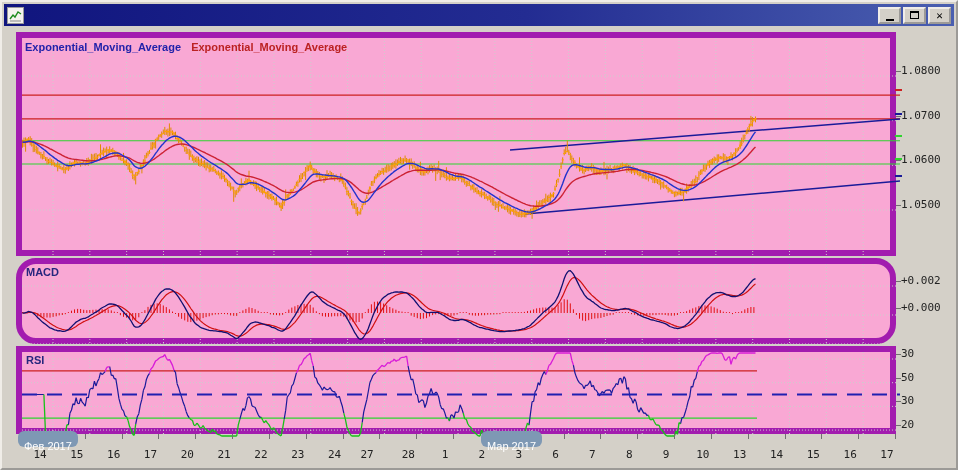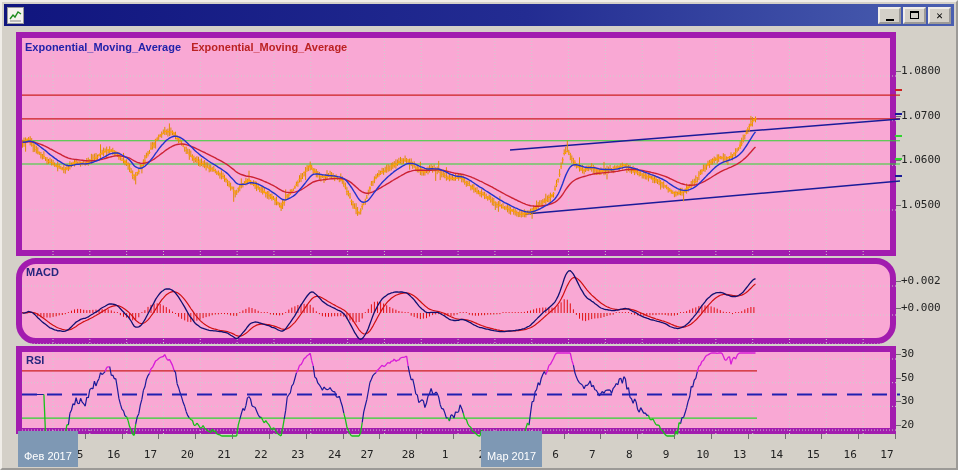--- a/index.html
+++ b/index.html
@@ -35,22 +35,22 @@
   .legend .ema-blue{color:#2222AA;}
   .legend .ema-red{color:#BB2222;margin-left:7px;}
   .panel-label{position:absolute;left:4px;top:2px;font-size:11px;font-weight:bold;color:#26267e;z-index:5;}
   .yaxis-label{position:absolute;left:899px;width:52px;font-size:11px;color:#222;
     font-family:"DejaVu Sans Mono",monospace;white-space:nowrap;}
   .ytick{position:absolute;left:894px;width:5px;height:1px;background:#707070;}
   .color-tick{position:absolute;left:893px;width:7px;height:2px;}
   .xlabel{position:absolute;top:446px;width:34px;margin-left:-17px;text-align:center;
     font-size:11px;color:#222;font-family:"DejaVu Sans Mono",monospace;}
   .xtick{position:absolute;top:432px;width:1px;height:5px;background:#707070;}
-  .month-marker{position:absolute;top:429px;height:15px;line-height:15px;padding:18px 6px;
-    background:#7E98B4;color:#ffffff;font-size:11px;white-space:nowrap;z-index:6;}
+  .month-marker{position:absolute;top:429px;height:15px;line-height:15px;padding:8px 6px;
+    background:#7E98B4;color:#ffffff;font-size:11px;white-space:nowrap;z-index:6;border-radius:6px;}
 </style>
 </head>
 <body>
 
 <div class="window">
 
   <div class="titlebar">
     <span class="appicon">
       <svg width="13" height="13" viewBox="0 0 13 13">
         <polyline points="1,10 4,6 6,8 9,3 12,5" fill="none" stroke="#1a8a1a" stroke-width="1.4"></polyline>

